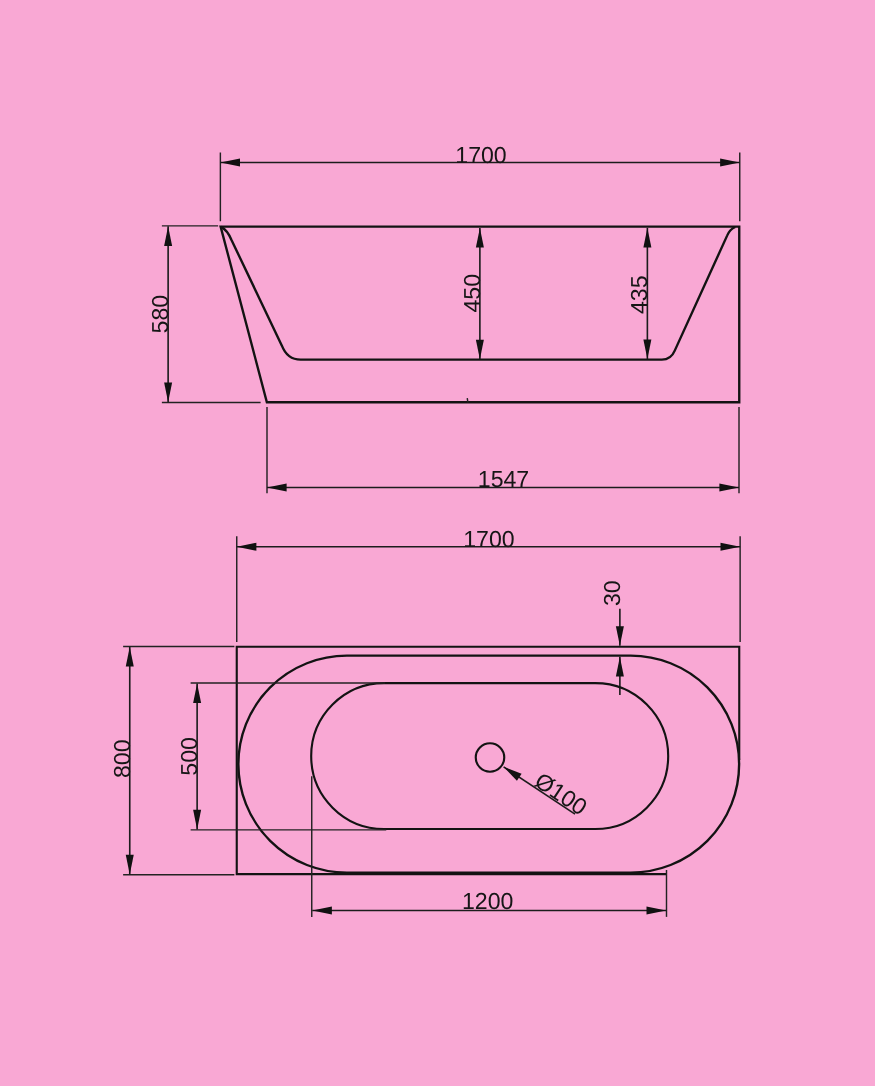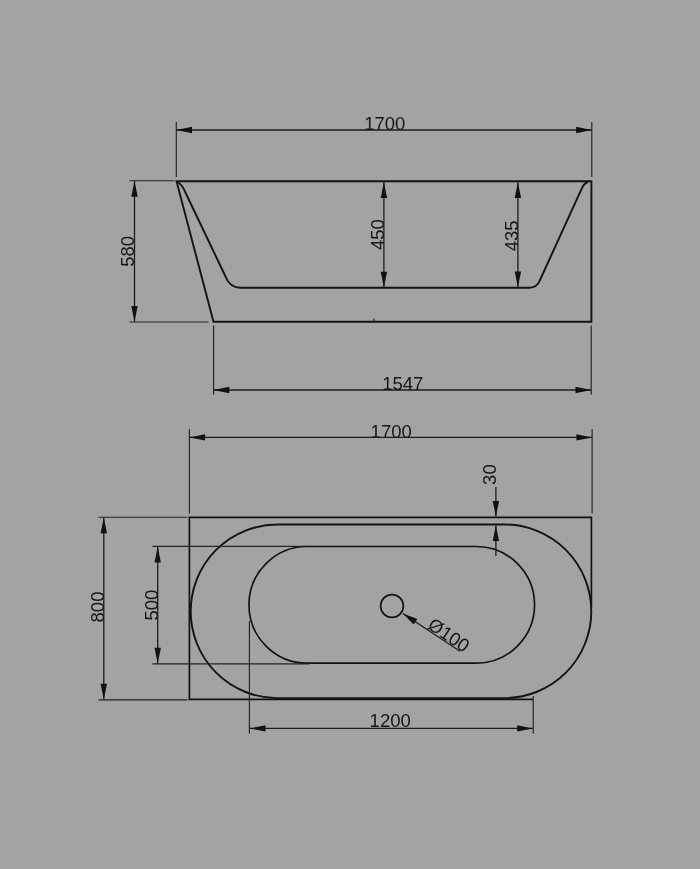--- a/index.html
+++ b/index.html
@@ -1,16 +1,16 @@
 <!DOCTYPE html>
 <html><head>
 <meta charset="utf-8">
 <style>
 html,body{margin:0;padding:0;background:#ffffff;}
-#page{width:700px;height:869px;position:relative;background:#a3a3a3;overflow:hidden;will-change:transform;}
+#page{width:700px;height:869px;position:relative;background:#f9a8d4;overflow:hidden;will-change:transform;}
 text{font-family:"Liberation Sans",sans-serif;fill:#161616;}
 .dim{stroke:#1c1c1c;stroke-width:1.3;fill:none;}
 .ext{stroke:#222222;stroke-width:1.15;fill:none;}
 .out{stroke:#131313;stroke-width:1.9;fill:none;}
 .out2{stroke:#131313;stroke-width:1.7;fill:none;}
 .ah{fill:#111111;stroke:none;}
 </style>
 </head>
 <body>
 

